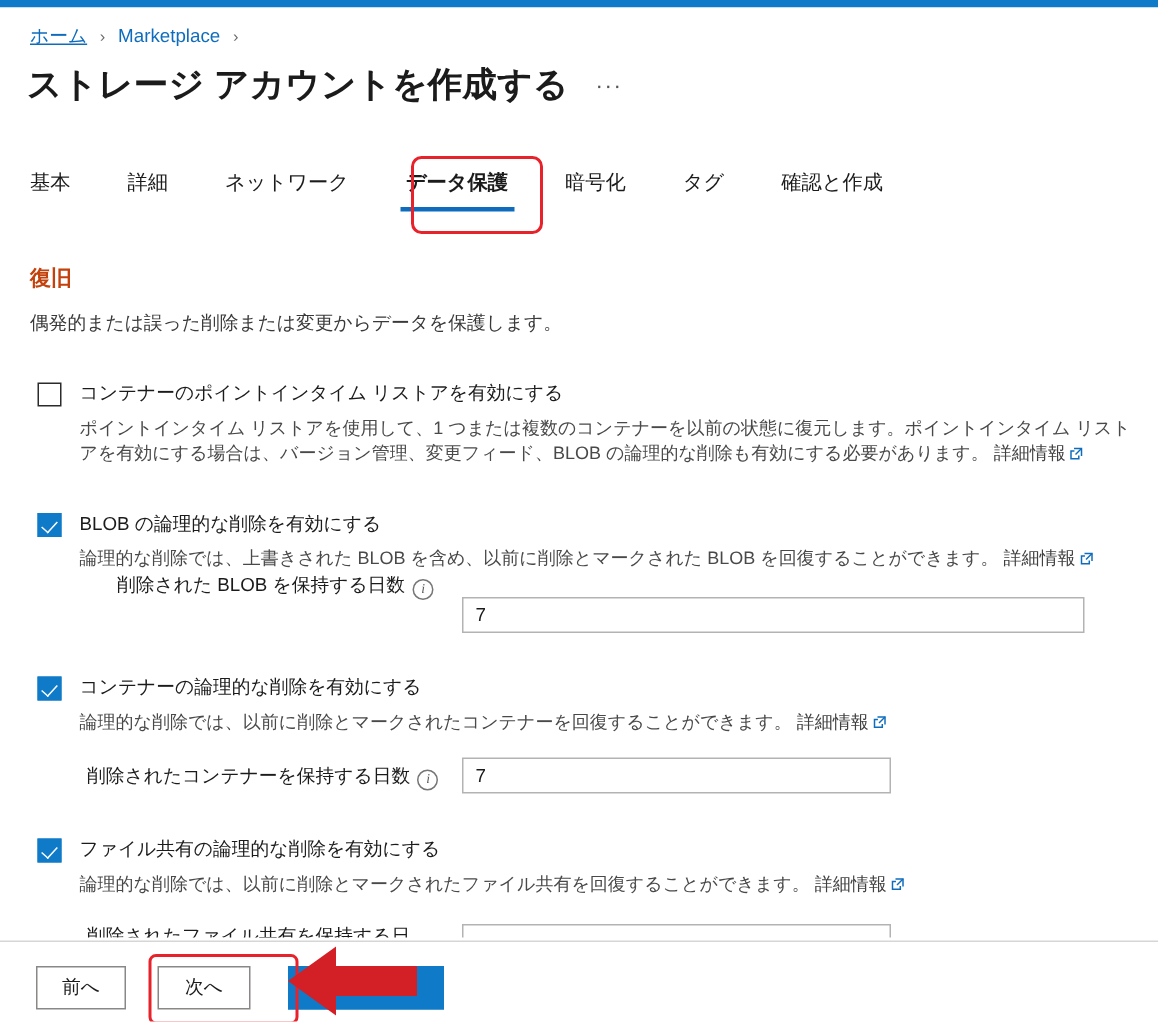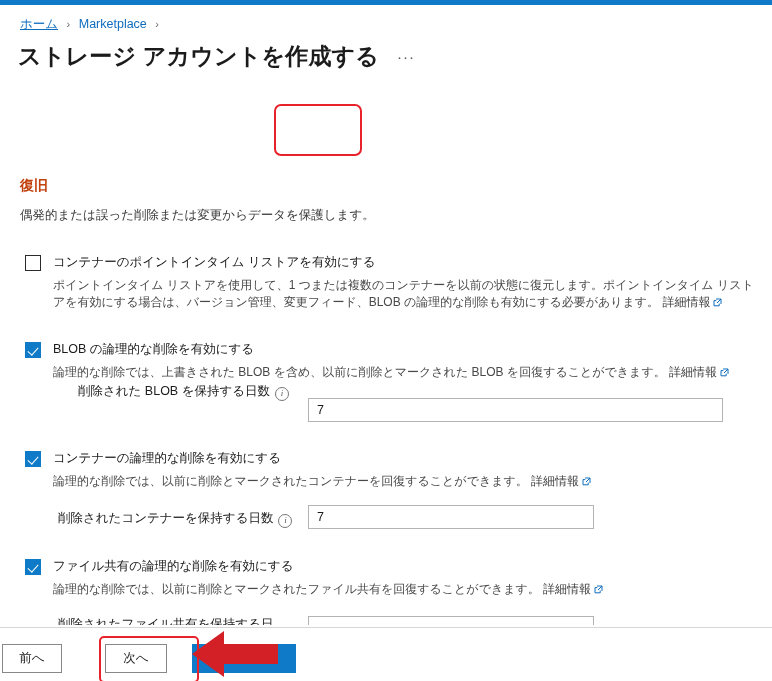--- a/index.html
+++ b/index.html
@@ -291,21 +291,21 @@
   .btn-secondary {
     background: #ffffff;
     border: 1px solid #8a8886;
     color: #1b1b1b;
   }
   .btn-primary {
     background: #0f7ac8;
     border: 1px solid #0f7ac8;
     color: #ffffff;
   }
-  #btn-prev { left: 2px; width: 60px; }
+  #btn-prev { left: 24px; width: 60px; }
   #btn-next { left: 105px; width: 62px; }
   #btn-review { left: 192px; width: 104px; }
 
   
   .anno-next-box {
     position: absolute;
     left: 99px;
     top: 631px;
     width: 96px;
     height: 43px;
@@ -335,20 +335,44 @@
     <span class="crumb-sep">›</span>
     <span class="crumb-link plain">Marketplace</span>
     <span class="crumb-sep">›</span>
   </div>
 
   <div class="title-row">
     <span class="page-title">ストレージ アカウントを作成する</span>
     <span class="title-ellipsis">···</span>
   </div>
 
+  <div class="tabs">
+    <div class="tab">
+      <span>基本</span>
+    </div>
+    <div class="tab">
+      <span>詳細</span>
+    </div>
+    <div class="tab">
+      <span>ネットワーク</span>
+    </div>
+    <div class="tab active">
+      <span>データ保護</span>
+      <span class="tab-underline"></span>
+    </div>
+    <div class="tab">
+      <span>暗号化</span>
+    </div>
+    <div class="tab">
+      <span>タグ</span>
+    </div>
+    <div class="tab">
+      <span>確認と作成</span>
+    </div>
+  </div>
 
   <div class="anno-tab-box"></div>
 
   <div class="content">
 
     <div class="section-heading">復旧</div>
     <div class="section-desc">偶発的または誤った削除または変更からデータを保護します。</div>
 
     <div class="check-row" style="top:250px;">
       <span class="cb off"></span>

